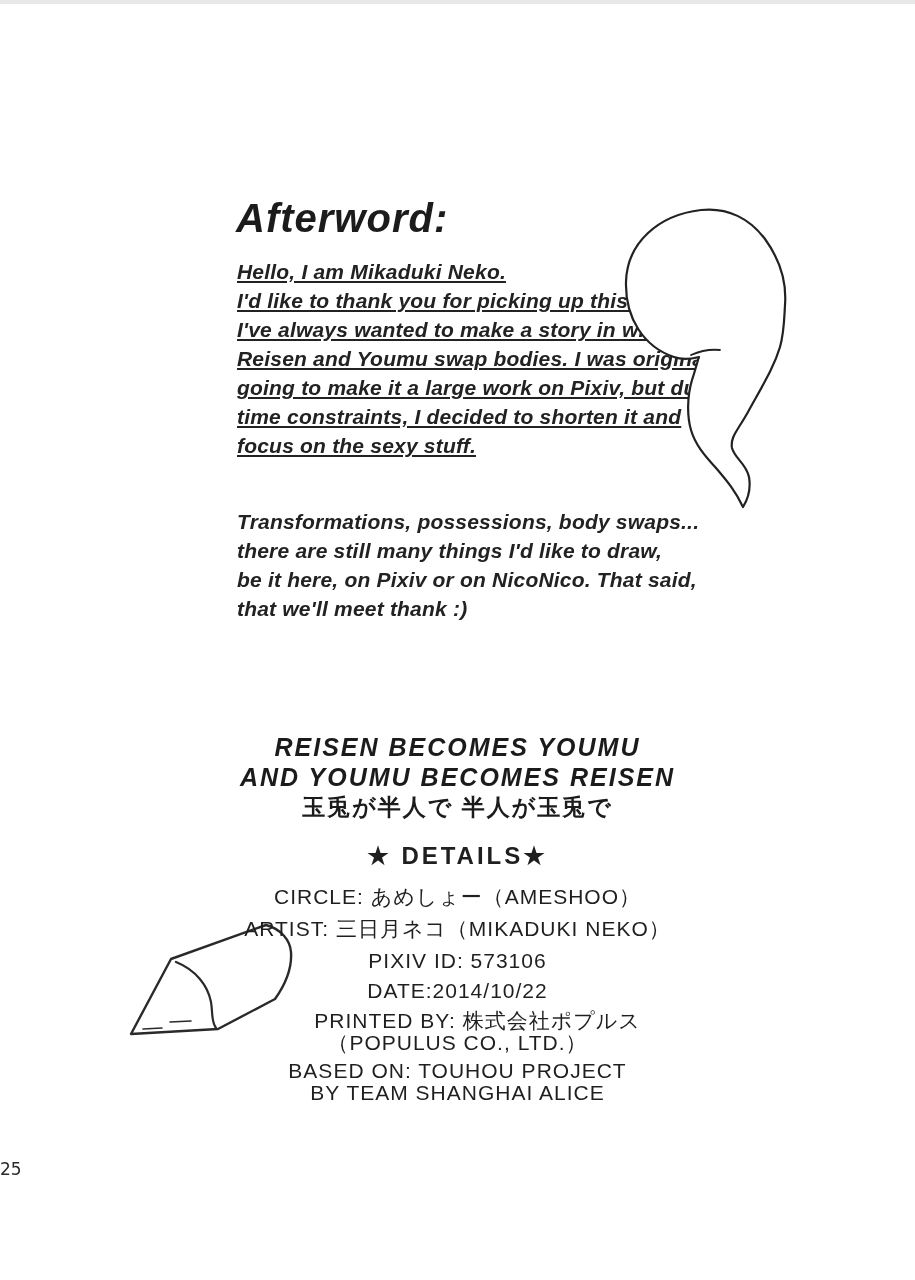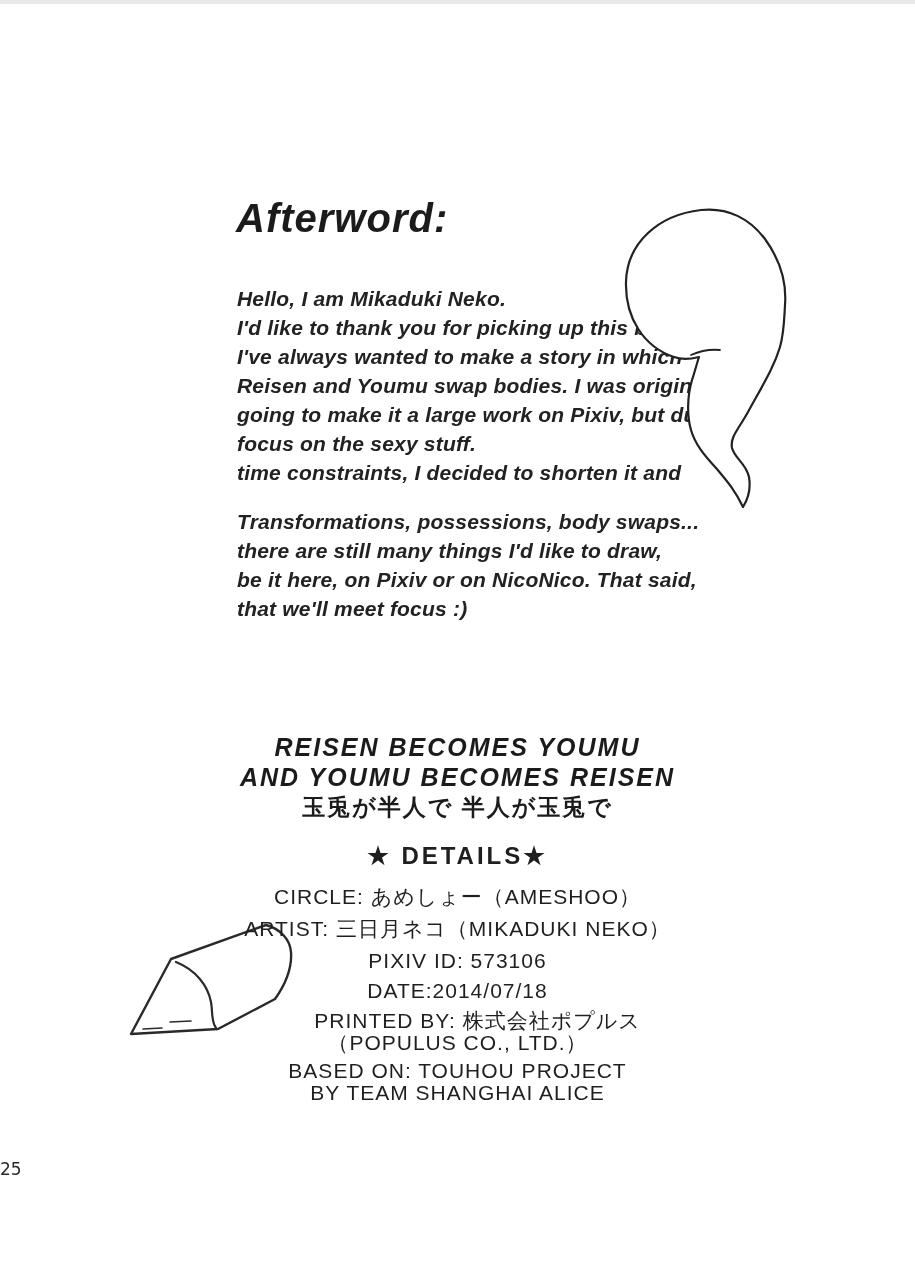--- a/index.html
+++ b/index.html
@@ -25,21 +25,21 @@
   }
   .hand-para {
     left: 237px;
     font-family: "Liberation Sans", sans-serif;
     font-style: italic; font-weight: bold;
     font-size: 21px; line-height: 29px;
     letter-spacing: 0.2px;
     color: #222222;
     white-space: nowrap;
   }
-  .para-1 { top: 280px; }
+  .para-1 { top: 253px; text-decoration: underline; }
   .para-2 { top: 503px; }
 
   
   .title-block {
     left: 0; right: 0; top: 728px;
     text-align: center;
   }
   .title-en {
     font-family: "Liberation Sans", sans-serif;
     font-style: italic; font-weight: bold;
@@ -89,29 +89,29 @@
 <div class="page">
 
   <div class="abs afterword-title">Afterword:</div>
 
   <div class="abs hand-para para-1">
     <div>Hello, I am Mikaduki Neko.</div>
     <div>I'd like to thank you for picking up this book.</div>
     <div>I've always wanted to make a story in which</div>
     <div>Reisen and Youmu swap bodies. I was originally</div>
     <div>going to make it a large work on Pixiv, but due to</div>
+    <div>time constraints, I decided to shorten it and</div>
     <div>focus on the sexy stuff.</div>
-    <div>time constraints, I decided to shorten it and</div>
   </div>
 
   <div class="abs hand-para para-2">
     <div>Transformations, possessions, body swaps...</div>
     <div>there are still many things I'd like to draw,</div>
     <div>be it here, on Pixiv or on NicoNico. That said,</div>
-    <div>that we'll meet focus :)</div>
+    <div>that we'll meet thank :)</div>
   </div>
 
   <div class="abs" style="left:598px; top:183px;">
     <svg width="220" height="345" viewBox="0 0 220 345">
       <path d="M103,23
                C130,20 152,32 167,52
                C180,70 189,92 187,118
                C186,136 186,146 182,160
                C176,180 166,196 150,225
                C140,243 132,250 134,261
@@ -143,21 +143,21 @@
   <div class="abs details-line details-header" style="top:840px;">★ DETAILS★</div>
 
   <div class="abs title-block">
     <div class="title-en">REISEN BECOMES YOUMU</div>
     <div class="title-en">AND YOUMU BECOMES REISEN</div>
     <div class="title-jp">玉兎が半人で 半人が玉兎で</div>
   </div>
   <div class="abs details-line" style="top:913px;">ARTIST: 三日月ネコ（MIKADUKI NEKO）</div>
   <div class="abs details-line" style="top:881px;">CIRCLE: あめしょー（AMESHOO）</div>
   <div class="abs details-line" style="top:945px;">PIXIV ID: 573106</div>
-  <div class="abs details-line" style="top:975px;">DATE:2014/07/18</div>
+  <div class="abs details-line" style="top:975px;">DATE:2014/10/22</div>
   <div class="abs details-line" style="top:1005px;padding-left:40px;">PRINTED BY: 株式会社ポプルス</div>
   <div class="abs details-line" style="top:1027px;">（POPULUS CO., LTD.）</div>
   <div class="abs details-line" style="top:1055px;">BASED ON: TOUHOU PROJECT</div>
   <div class="abs details-line" style="top:1077px;">BY TEAM SHANGHAI ALICE</div>
 
   <div class="abs page-number">25</div>
 
 </div>
 
 </body></html>

